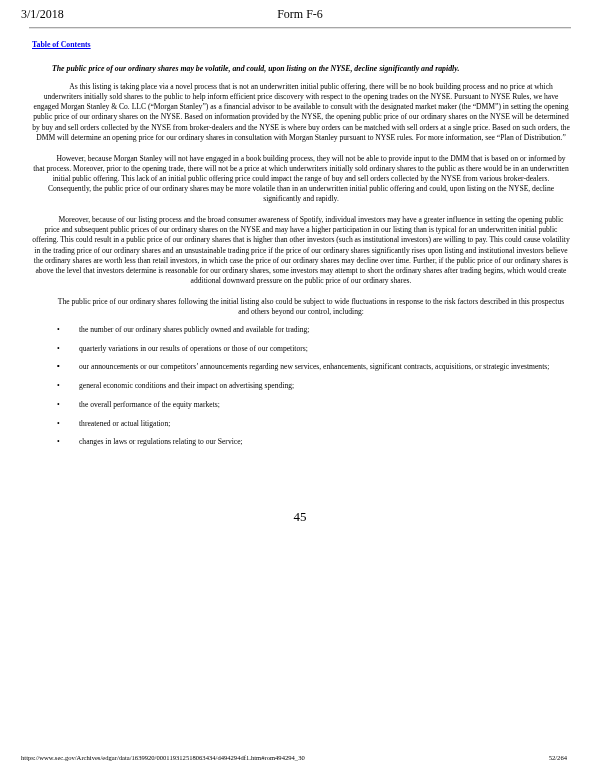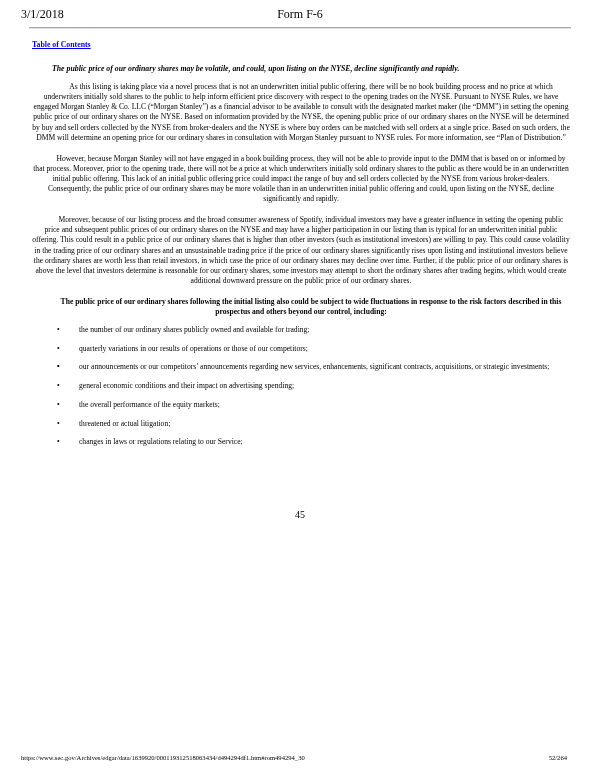--- a/index.html
+++ b/index.html
@@ -88,21 +88,21 @@
       position: absolute;
       left: 25px;
       top: 0;
     }
     .page-number {
       position: absolute;
       top: 509px;
       left: 0;
       right: 0;
       text-align: center;
-      font-size: 10px;
+      font-size: 13px;
     }
     .print-footer {
       position: absolute;
       top: 752px;
       left: 21px;
       right: 21px;
       height: 12px;
       font-size: 6.6px;
       line-height: 12px;
     }
@@ -128,21 +128,21 @@
 <div class="header-rule"></div>
 
 <div class="content">
   <a class="toc-link">Table of Contents</a>
 
   <p class="heading">The public price of our ordinary shares may be volatile, and could, upon listing on the NYSE, decline significantly and rapidly.</p>
 
   <p class="para">As this listing is taking place via a novel process that is not an underwritten initial public offering, there will be no book building process and no price at which underwriters initially sold shares to the public to help inform efficient price discovery with respect to the opening trades on the NYSE. Pursuant to NYSE Rules, we have engaged Morgan Stanley &amp; Co. LLC (“Morgan Stanley”) as a financial advisor to be available to consult with the designated market maker (the “DMM”) in setting the opening public price of our ordinary shares on the NYSE. Based on information provided by the NYSE, the opening public price of our ordinary shares on the NYSE will be determined by buy and sell orders collected by the NYSE from broker-dealers and the NYSE is where buy orders can be matched with sell orders at a single price. Based on such orders, the DMM will determine an opening price for our ordinary shares in consultation with Morgan Stanley pursuant to NYSE rules. For more information, see “Plan of Distribution.”</p>
   <p class="para">However, because Morgan Stanley will not have engaged in a book building process, they will not be able to provide input to the DMM that is based on or informed by that process. Moreover, prior to the opening trade, there will not be a price at which underwriters initially sold ordinary shares to the public as there would be in an underwritten initial public offering. This lack of an initial public offering price could impact the range of buy and sell orders collected by the NYSE from various broker-dealers. Consequently, the public price of our ordinary shares may be more volatile than in an underwritten initial public offering and could, upon listing on the NYSE, decline significantly and rapidly.</p>
   <p class="para">Moreover, because of our listing process and the broad consumer awareness of Spotify, individual investors may have a greater influence in setting the opening public price and subsequent public prices of our ordinary shares on the NYSE and may have a higher participation in our listing than is typical for an underwritten initial public offering. This could result in a public price of our ordinary shares that is higher than other investors (such as institutional investors) are willing to pay. This could cause volatility in the trading price of our ordinary shares and an unsustainable trading price if the price of our ordinary shares significantly rises upon listing and institutional investors believe the ordinary shares are worth less than retail investors, in which case the price of our ordinary shares may decline over time. Further, if the public price of our ordinary shares is above the level that investors determine is reasonable for our ordinary shares, some investors may attempt to short the ordinary shares after trading begins, which would create additional downward pressure on the public price of our ordinary shares.</p>
-  <p class="para" style="margin-bottom:8px;font-weight:bold;">The public price of our ordinary shares following the initial listing also could be subject to wide fluctuations in response to the risk factors described in this prospectus and others beyond our control, including:</p>
+  <p class="para" style="margin-bottom:8px;">The public price of our ordinary shares following the initial listing also could be subject to wide fluctuations in response to the risk factors described in this prospectus and others beyond our control, including:</p>
 
   <ul class="bullets">
     <li>
       <span class="bullet">•</span>
       <span>the number of our ordinary shares publicly owned and available for trading;</span>
     </li>
     <li>
       <span class="bullet">•</span>
       <span>quarterly variations in our results of operations or those of our competitors;</span>
     </li>

